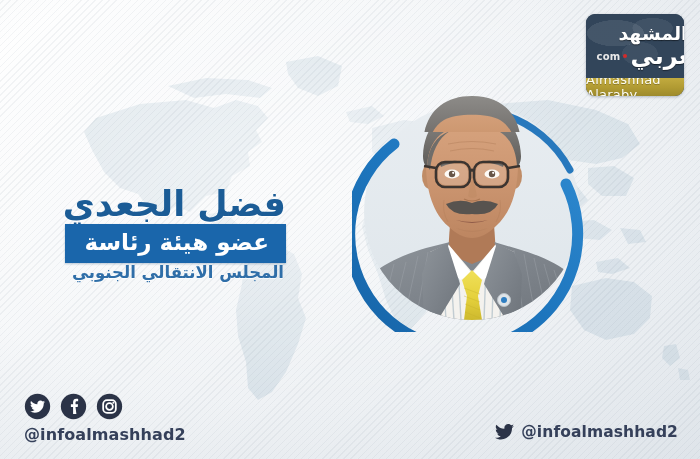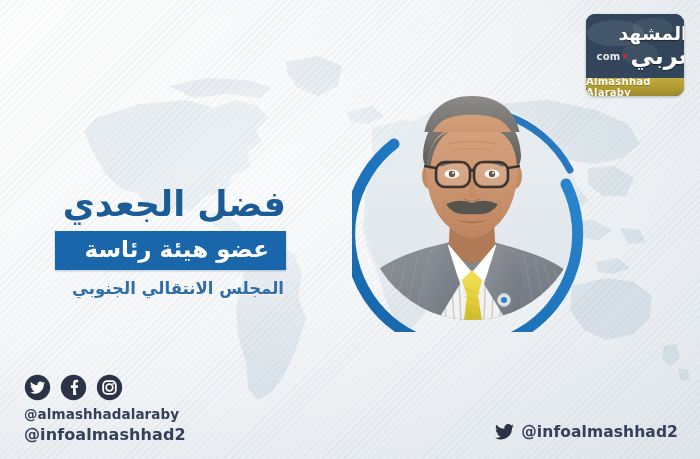--- a/index.html
+++ b/index.html
@@ -93,21 +93,21 @@
     font-size:10px; color:#e9e9e9; font-weight:bold;
     letter-spacing:.2px;
   }
   .logo-dot { width:4px;height:4px;border-radius:50%;background:#d32b2b;display:inline-block; }
   .logo-bottom {
     height:18px;
     background:linear-gradient(180deg,#c2ab3f 0%,#b09a32 55%,#9d8a2c 100%);
     display:flex; align-items:center; justify-content:center;
   }
   .logo-bottom span {
-    font-size:10px; font-weight:bold; color:#fdfdf4;
+    font-size:13px; font-weight:normal; color:#fdfdf4;
     letter-spacing:.25px;
     text-shadow:0 1px 0 rgba(0,0,0,.25);
   }
 
   
   .portrait-wrap {
     position:absolute;
     left:352px; top:92px;
     width:240px; height:240px;
   }
@@ -145,32 +145,31 @@
     font-weight:bold;
     color:#1b5c96;
     line-height:1.12;
     padding-right:14px;
     letter-spacing:0px;
     text-shadow:0 1px 1px rgba(255,255,255,.85);
     margin-left:48px;
   }
   .role-bar {
     display:inline-block;
-    margin-top:7px;
     background:#1a66ab;
     color:#ffffff;
     font-size:23px;
     font-weight:bold;
-    padding:5px 17px 7px 29px;
+    padding:5px 17px 7px 19px;
     line-height:1.15;
     box-shadow:0 1px 2px rgba(22,70,116,.28);
   }
   .role-bar-row { padding-right:14px; }
   .org {
-    margin-top:9px;
+    margin-top:0;
     padding-right:16px;
     font-size:16.5px;
     font-weight:bold;
     color:#2f6ea8;
     line-height:1.2;
     text-shadow:0 1px 1px rgba(255,255,255,.8);
   }
 
   
   .social {
@@ -467,21 +466,20 @@
       </span>
       <span>
         <svg width="27" height="27" viewBox="0 0 32 32" aria-hidden="true">
           <circle cx="16" cy="16" r="15" fill="#2b3347"></circle>
           <rect x="8.5" y="8.5" width="15" height="15" rx="4.6" fill="none" stroke="#ffffff" stroke-width="2.1"></rect>
           <circle cx="16" cy="16" r="4" fill="none" stroke="#ffffff" stroke-width="2.1"></circle>
           <circle cx="20.6" cy="11.5" r="1.15" fill="#ffffff"></circle>
         </svg>
       </span>
     </div>
-    <div class="handle">@almashhadalaraby</div>
     <div class="handle big">@infoalmashhad2</div>
   </div>
 
   <div class="tw-right">
     <span>
       <svg width="19" height="16" viewBox="0 0 24 20" aria-hidden="true">
         <path d="M24 2.4c-.9.4-1.8.7-2.8.8 1-.6 1.8-1.6 2.2-2.8-.9.6-2 1-3.1 1.2
                  C19.4.6 18.1 0 16.7 0c-2.7 0-4.9 2.2-4.9 4.9 0 .4 0 .8.1 1.1
                  C7.8 5.8 4.1 3.8 1.7.8 1.2 1.6 1 2.4 1 3.4c0 1.7.9 3.2 2.2 4.1
                  -.8 0-1.6-.2-2.2-.6v.1c0 2.4 1.7 4.4 3.9 4.8-.4.1-.8.2-1.3.2-.3 0-.6 0-.9-.1

